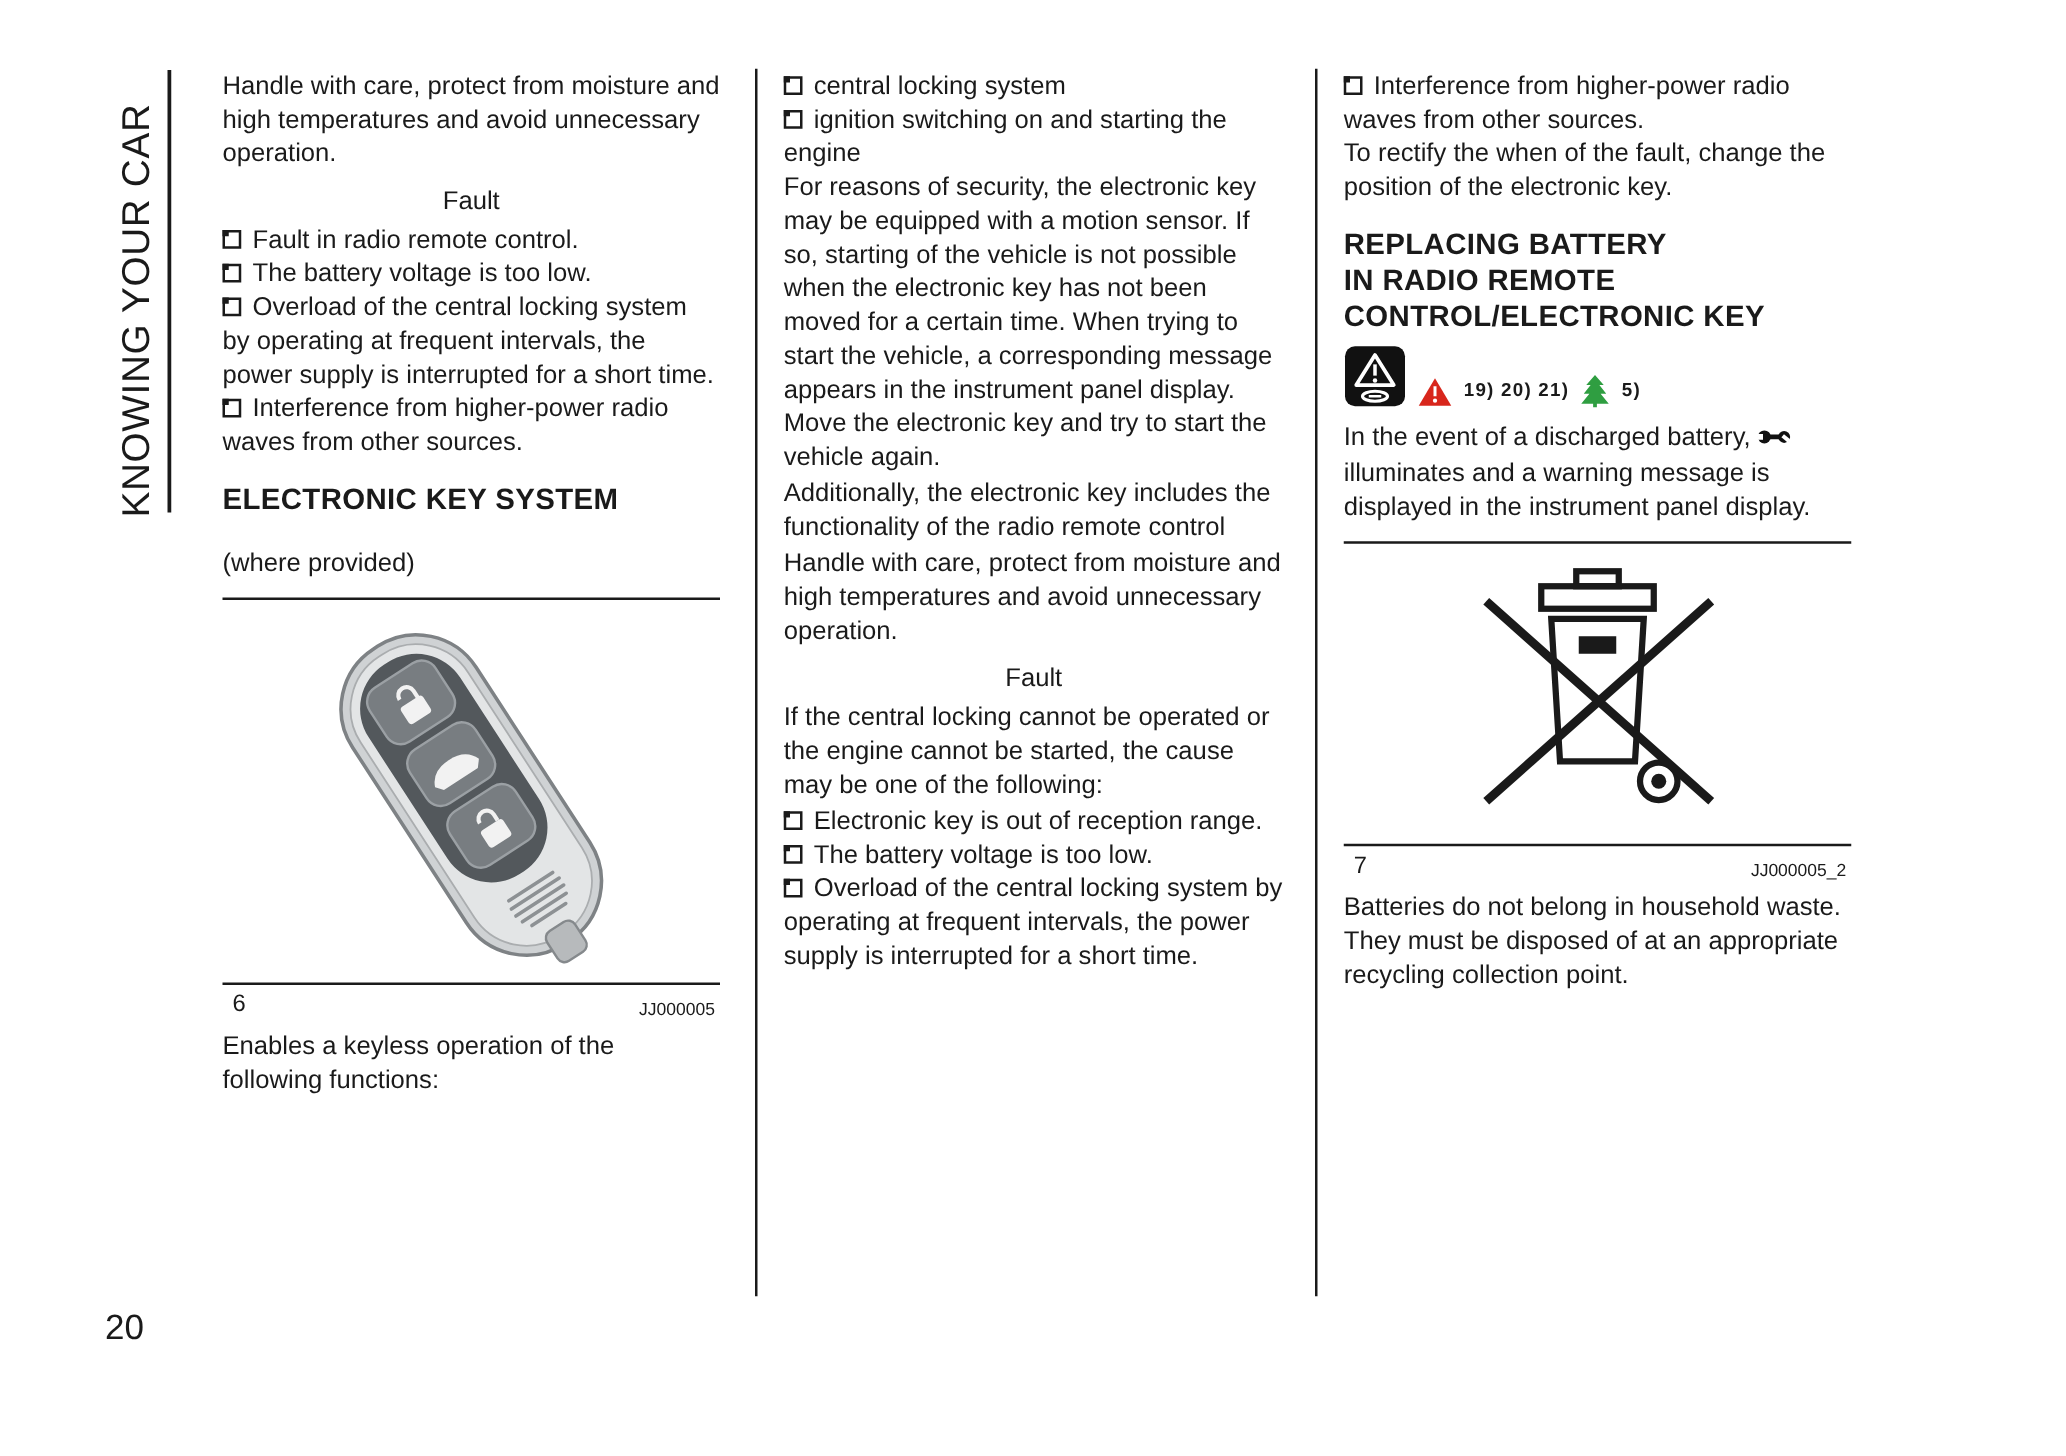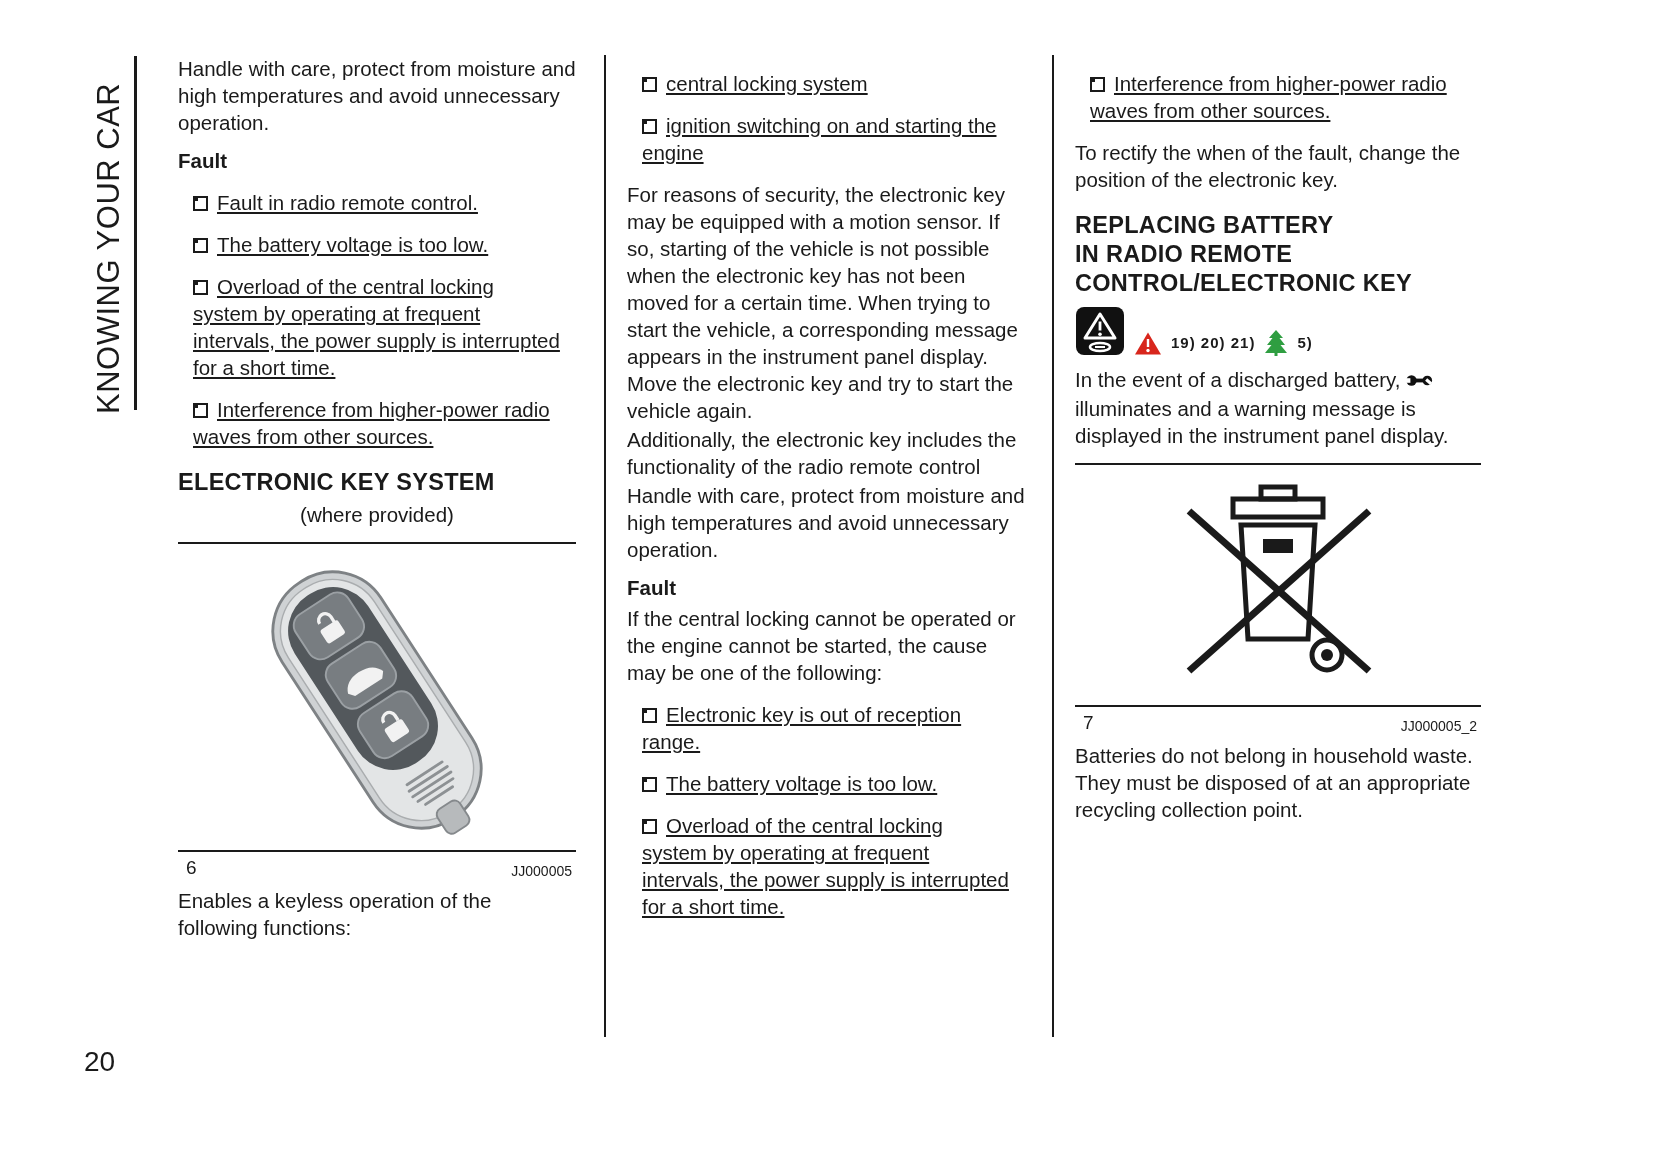--- a/index.html
+++ b/index.html
@@ -14,27 +14,27 @@
   .vdiv{position:absolute;top:55px;width:2px;height:982px;background:#1a1a1a;}
   .vdiv1{left:604px;}
   .vdiv2{left:1052px;}
 
   .col{position:absolute;top:55px;font-size:20.5px;line-height:27px;}
   .col1{left:178px;width:398px;}
   .col2{left:627px;width:400px;}
   .col3{left:1075px;width:406px;}
 
   p{margin:0 0 2px 0;}
-  .fault-h{font-weight:bold;margin:11px 0 4px 0;}
+  .fault-h{font-weight:normal;margin:11px 0 4px 0;text-align:center;}
   .sec-h{font-weight:bold;font-size:23.5px;line-height:29px;margin:18px 0 0 0;
          letter-spacing:0.3px;white-space:pre-line;}
-  .where{margin-top:4px;text-align:center;}
+  .where{margin-top:23px;}
 
   ul.blist{list-style:none;margin:0;padding:0;}
-  ul.blist li{margin:15px;text-decoration:underline;}
+  ul.blist li{margin:0;}
   .sq{display:inline-block;width:11px;height:11px;border:2.5px solid #1a1a1a;
       margin-right:9px;vertical-align:-1px;position:relative;}
   .sq::after{content:"";position:absolute;left:-2.5px;top:-2.5px;width:5px;height:5px;background:#1a1a1a;}
 
   .figure{margin-top:14px;}
   .fline{height:2px;background:#1a1a1a;}
   .fig-img{display:flex;justify-content:center;align-items:center;}
   .fig-caption{display:flex;justify-content:space-between;align-items:flex-start;padding:2px 4px 2px 8px;}
   .fig-num{font-size:19px;}
   .fig-code{font-size:14px;font-weight:normal;padding-top:4px;}

